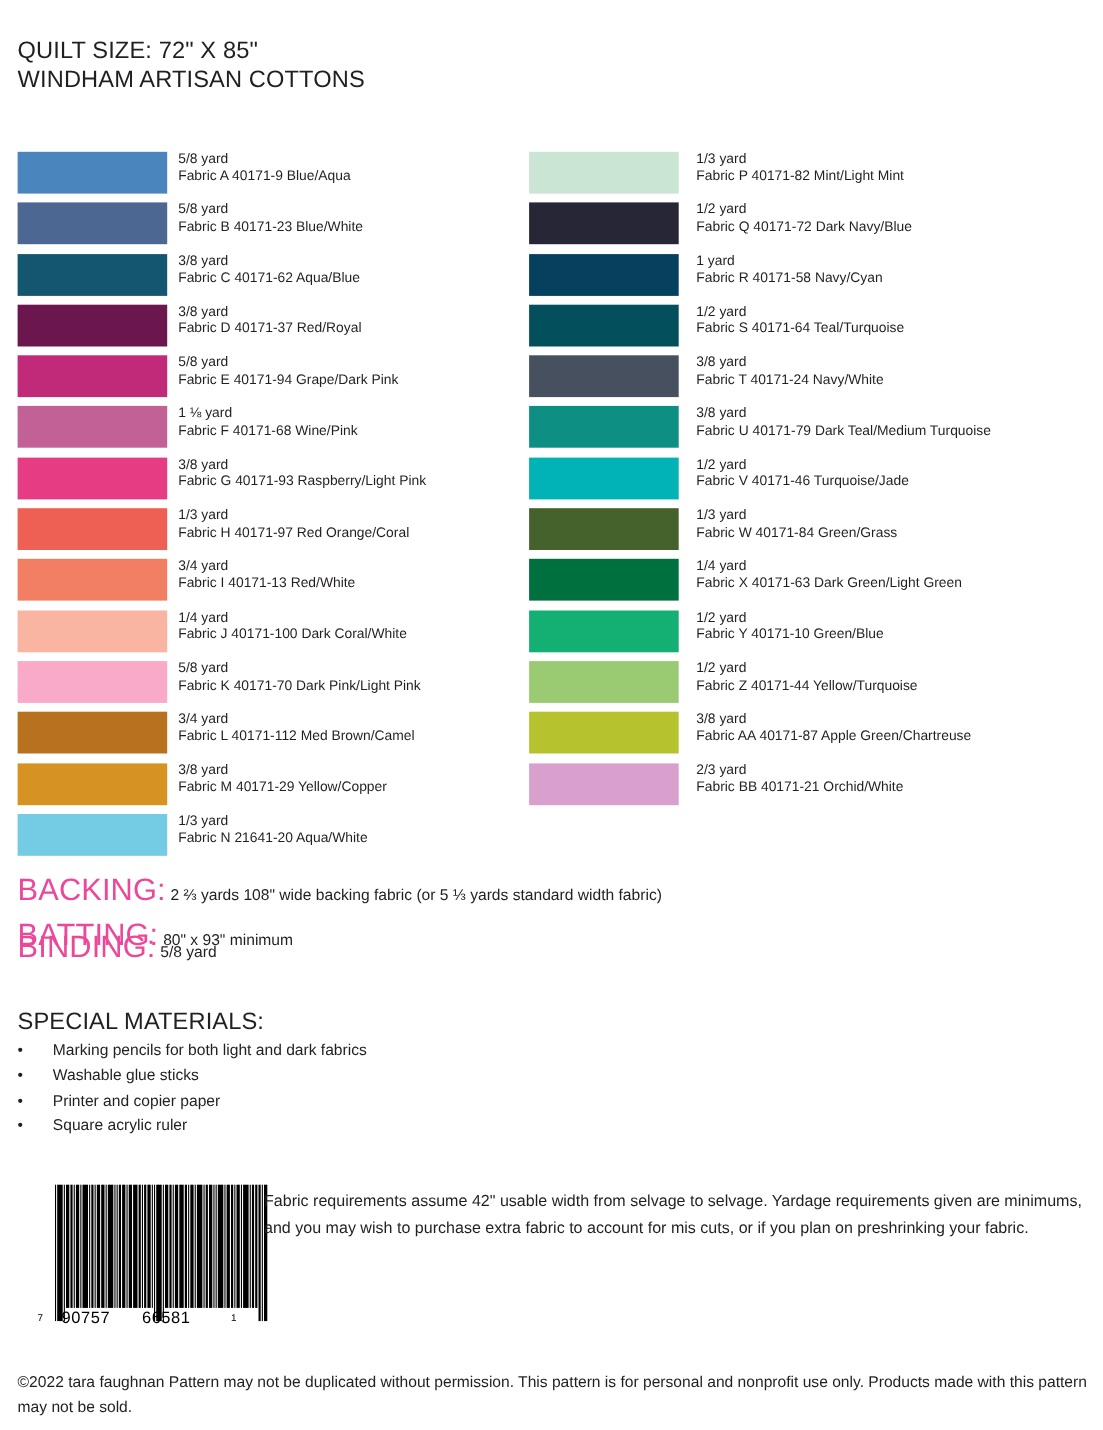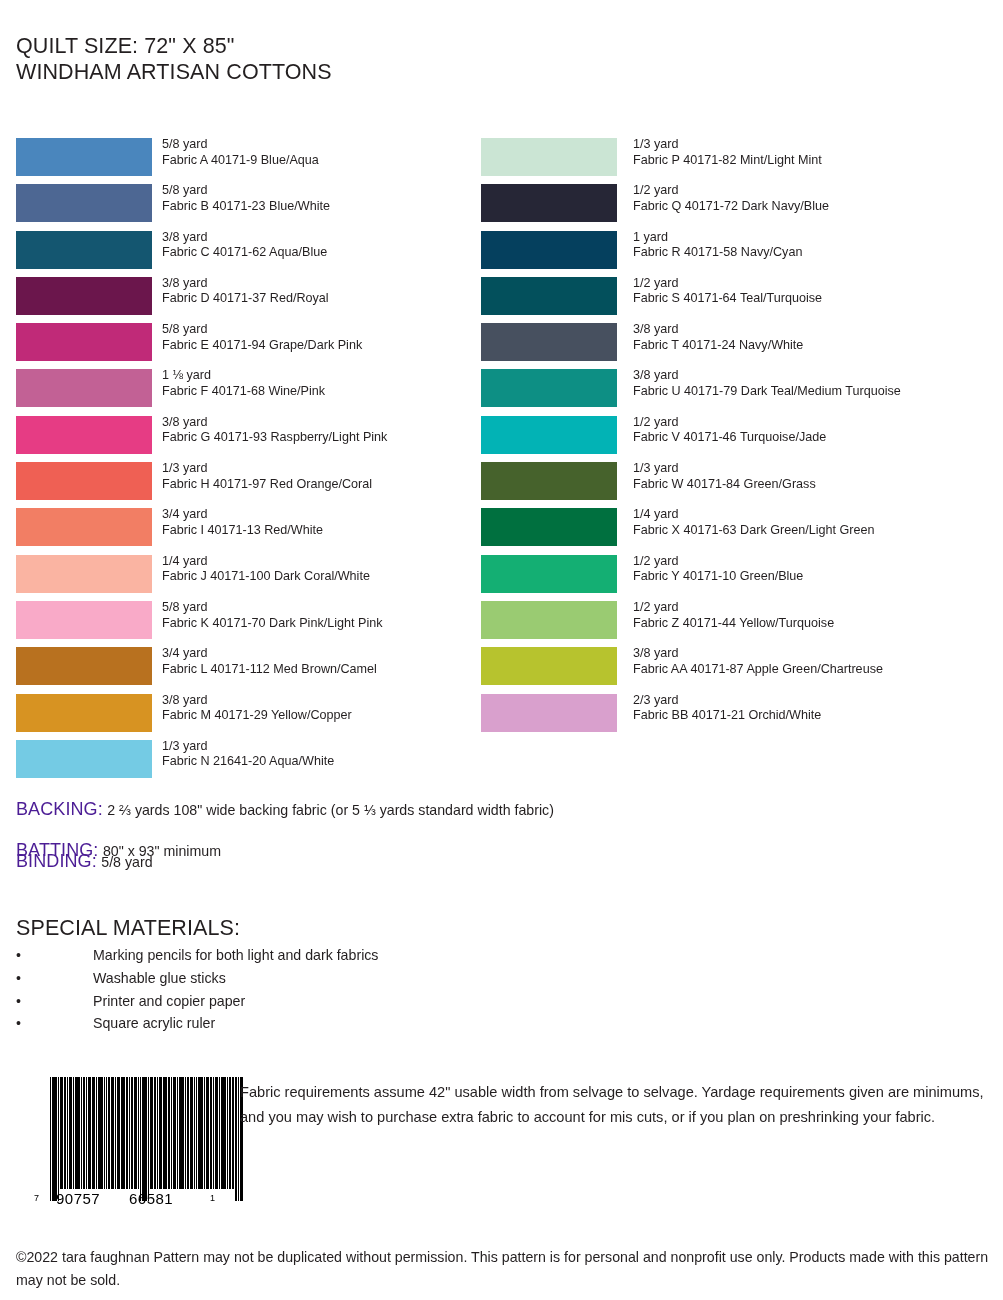--- a/index.html
+++ b/index.html
@@ -71,23 +71,23 @@
   .swatch-yard { display: block; }
   .swatch-desc { display: block; }
 
   
   .req-block {
     position: absolute;
     left: 16px;
     white-space: nowrap;
   }
   .req-label {
-    font-size: 18px;
+    font-size: 28px;
     line-height: 24px;
-    color: #4c1d95;
+    color: #ec4899;
     letter-spacing: 0.1px;
   }
   .req-value {
     font-size: 14.2px;
     color: #231f20;
   }
   #backing-block { top: 797px; }
   #batting-block { top: 838px; }
   #binding-block { top: 849px; }
 
@@ -121,21 +121,20 @@
     top: 0;
     width: 12px;
     text-align: left;
     font-size: 14.2px;
     line-height: 22.8px;
   }
   .special-label {
     position: absolute;
     left: 32px;
     top: 0;
-    margin-left: 45px;
   }
 
   
   .barcode-wrap {
     position: absolute;
     left: 34px;
     top: 1077px;
     width: 190px;
     height: 130px;
   }

